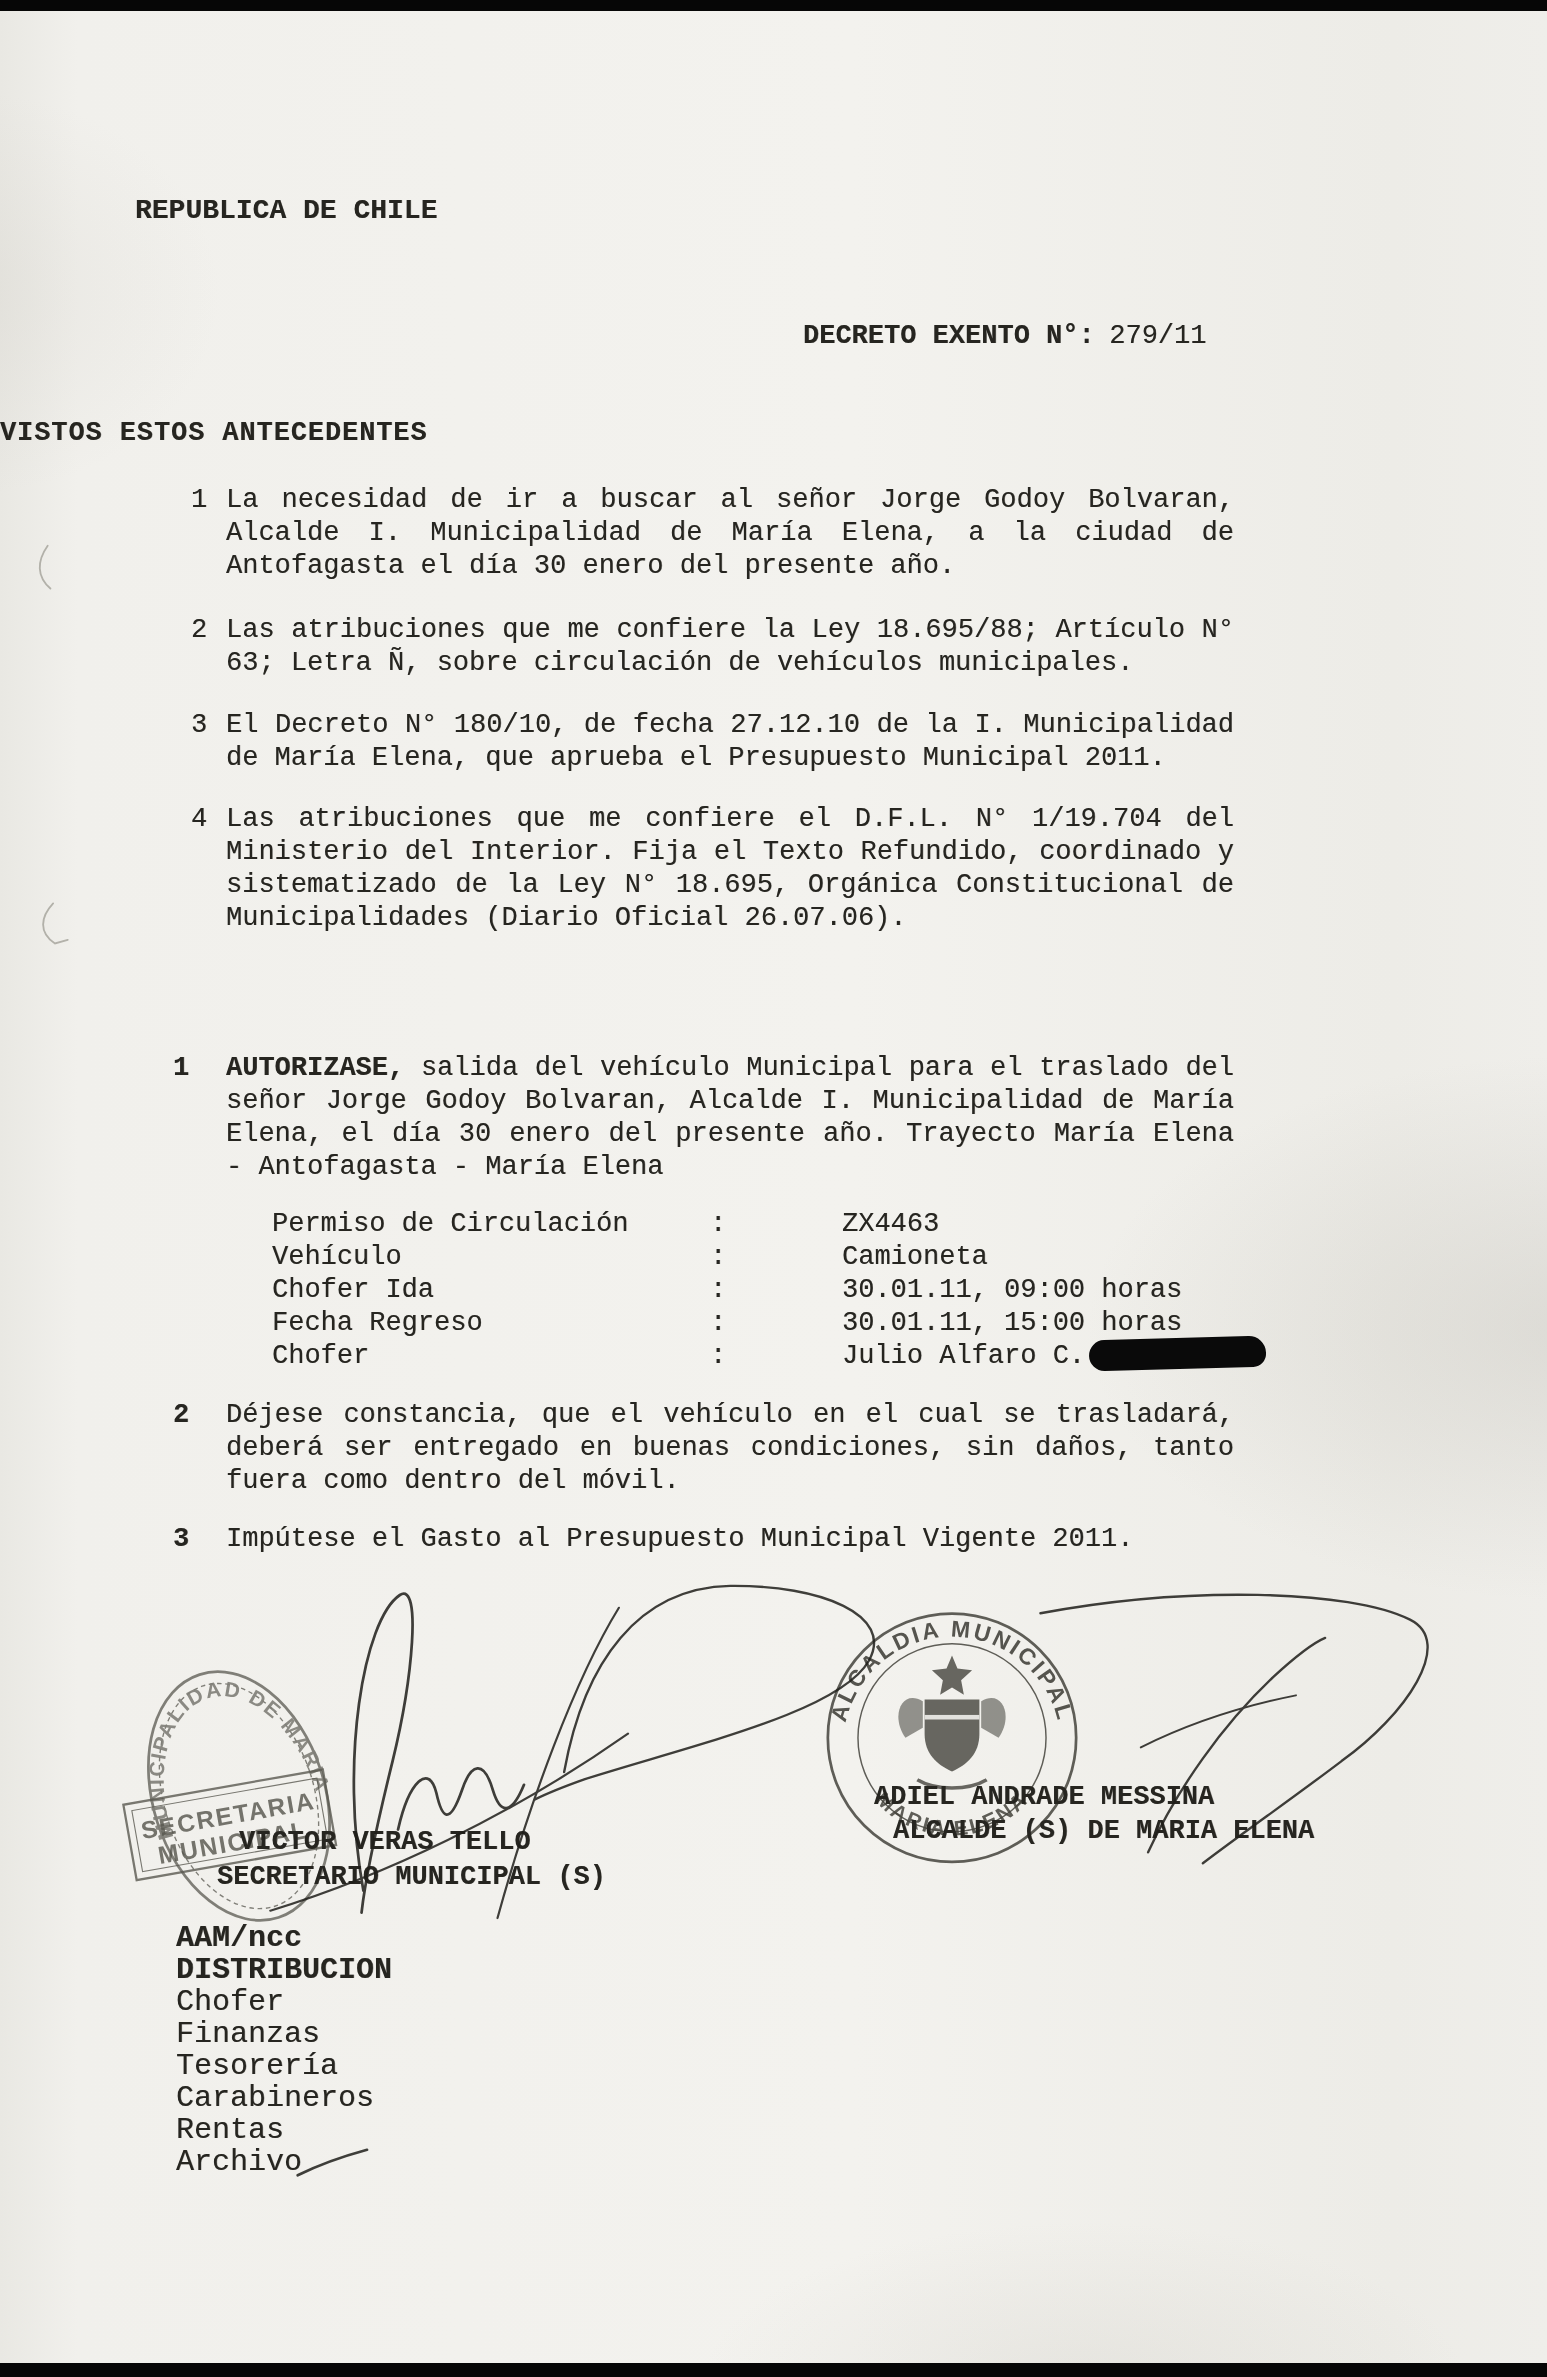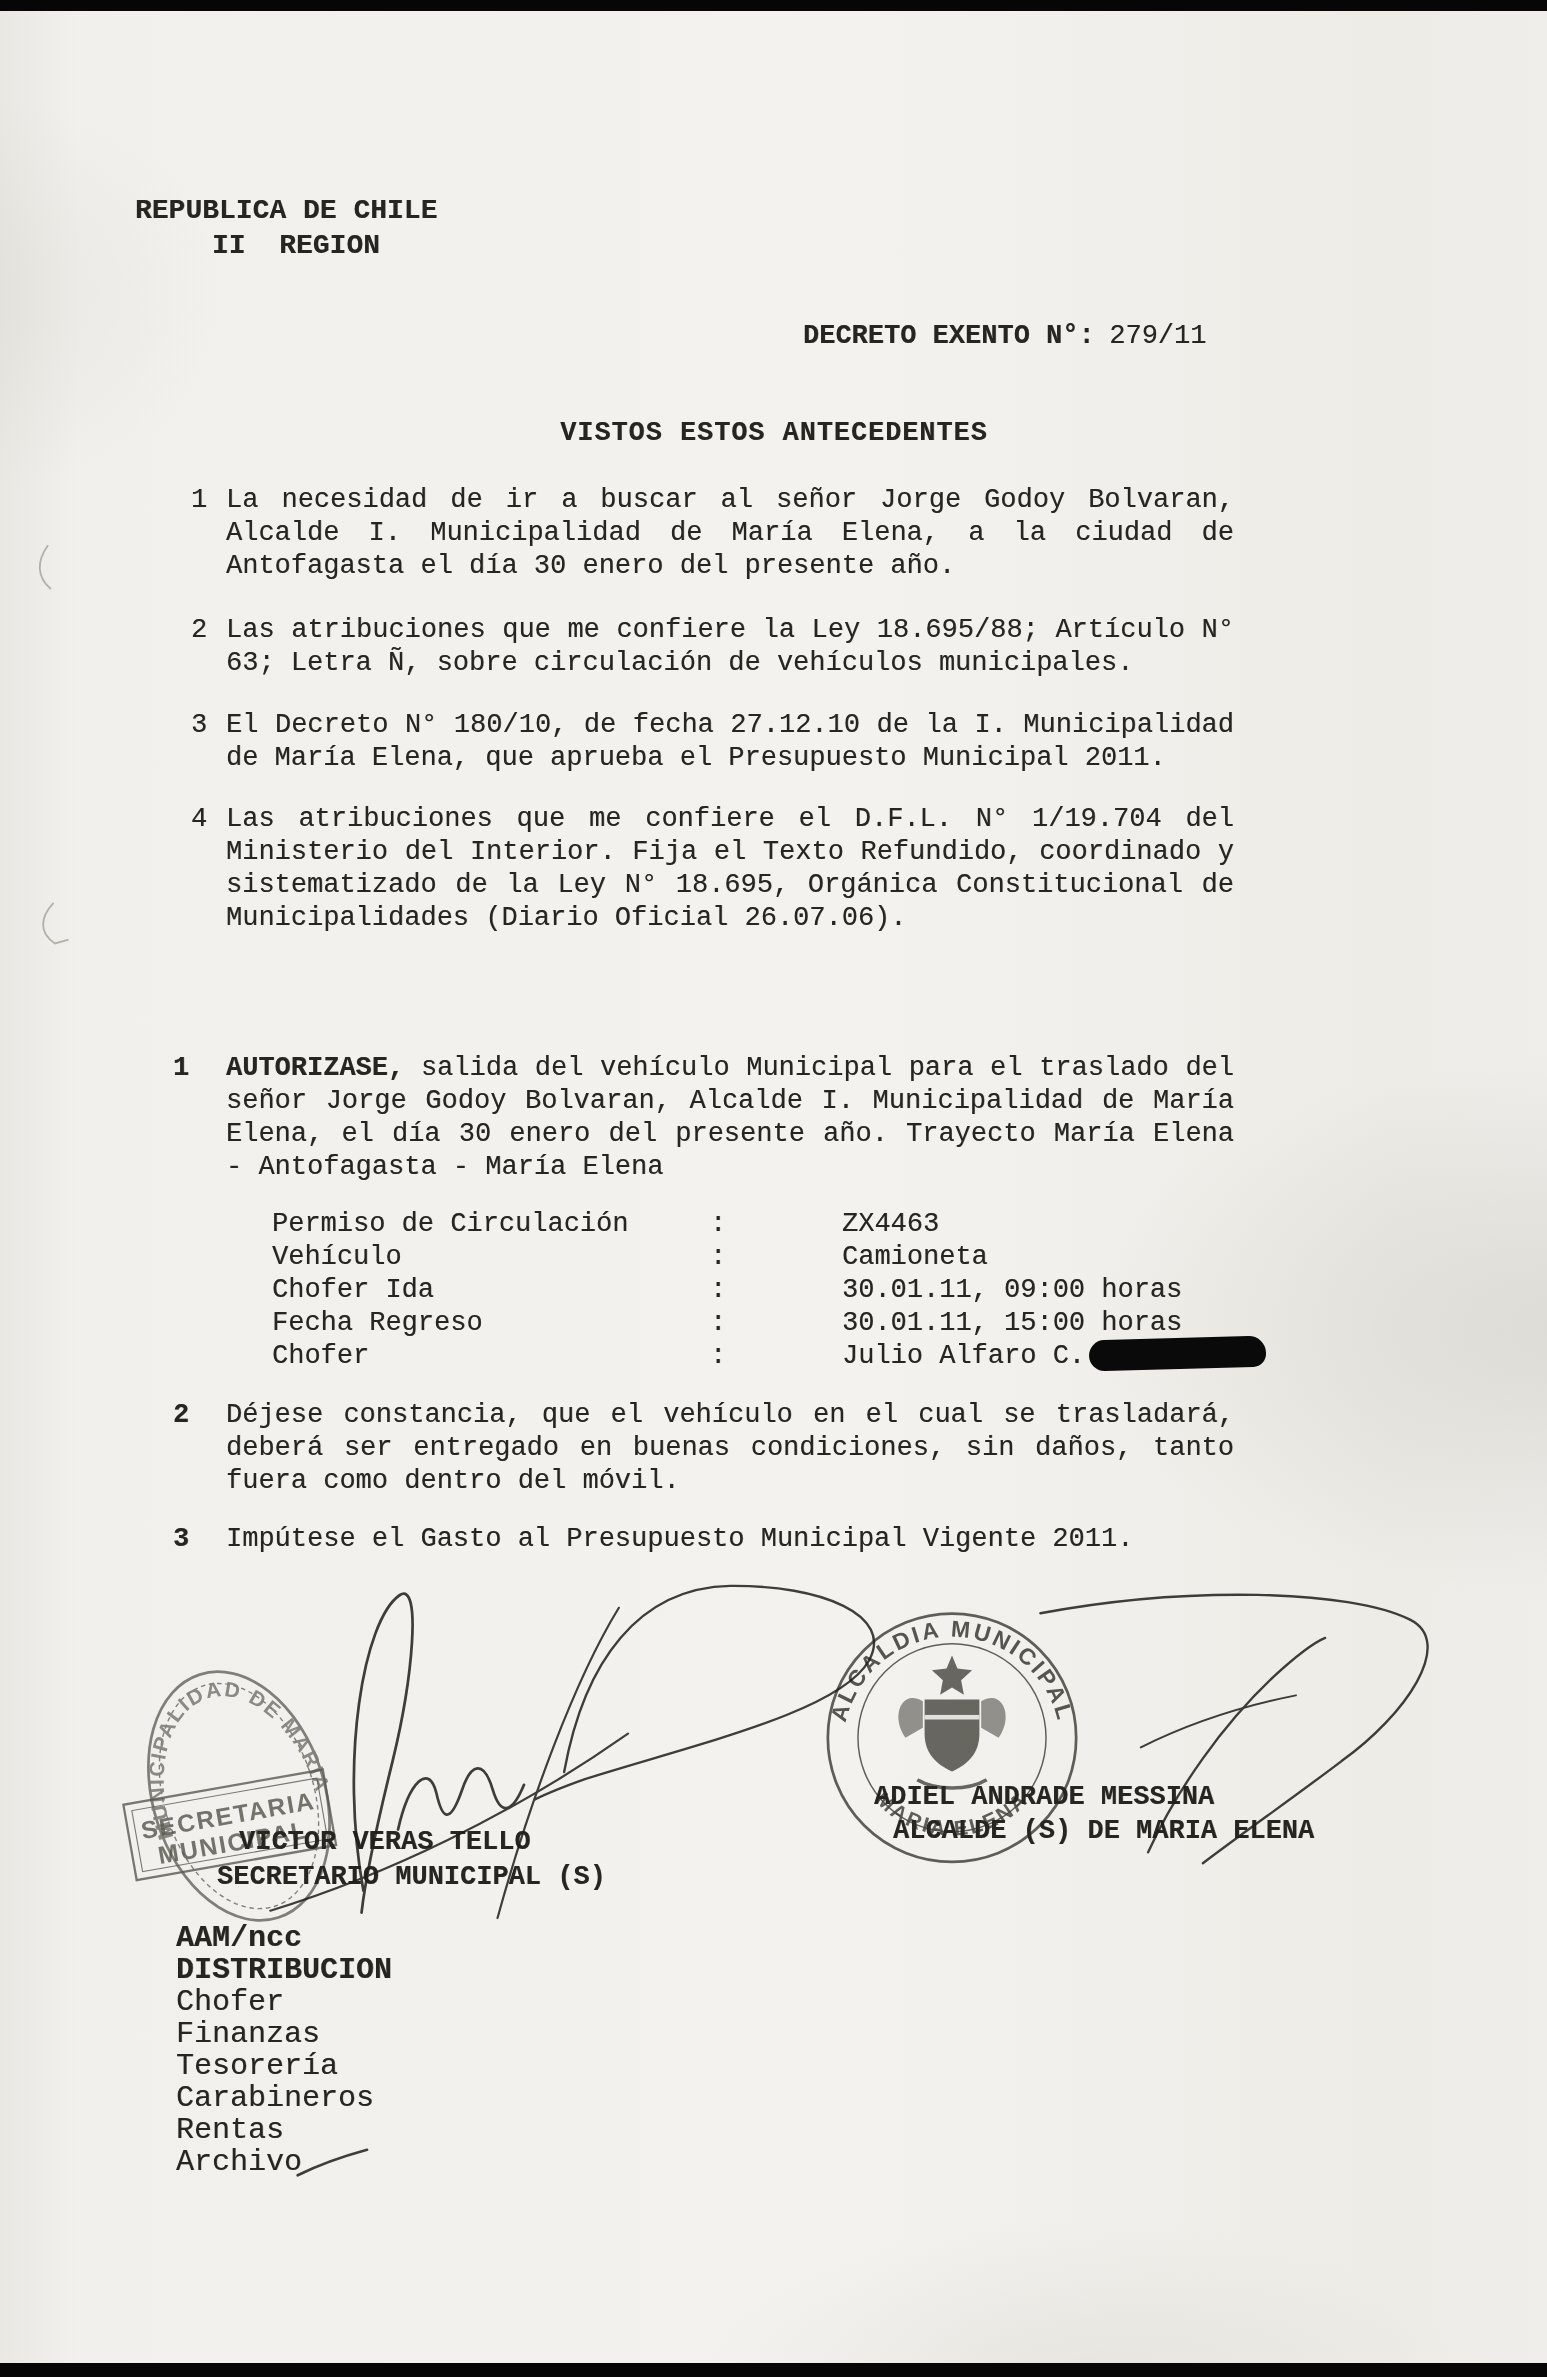--- a/index.html
+++ b/index.html
@@ -16,21 +16,21 @@
   .content{position:absolute;left:0;top:0;width:1548px;height:1946px;z-index:3;color:#262520;}
   .ink{text-shadow:0.4px 0.4px 0.6px rgba(45,43,38,.45);}
   .b{font-weight:bold;}
   .pre{white-space:pre;}
   .header{position:absolute;left:135px;top:193px;font-size:28px;line-height:35px;font-weight:bold;}
   .header .l3{padding-left:77px;}
   .decree-ref{position:absolute;left:803px;top:318px;font-size:27px;line-height:37px;}
   .decree-ref .lbl{font-weight:bold;}
   .decree-ref .val{margin-left:14.6px;}
   .decree-ref .place{display:inline-block;width:279px;font-weight:bold;}
-  .vistos-title{position:absolute;left:0;top:418px;width:1548px;text-align:center;
+  .vistos-title{position:absolute;left:0;top:418px;width:1548px;text-align:left;
     font-size:27px;font-weight:bold;letter-spacing:0.9px;}
   .doclist{position:absolute;left:135px;width:1104px;font-size:27px;line-height:33px;}
   .vistos-list{top:484px;}
   .decreto-list{top:1052px;}
   .item{display:flex;}
   .num{width:91px;box-sizing:border-box;padding-left:56px;flex:0 0 91px;}
   .decreto-list .num{padding-left:38px;font-weight:bold;}
   .ptext{width:1008px;text-align:justify;}
   .mb1{margin-bottom:31px;}.mb2{margin-bottom:29px;}.mb3{margin-bottom:28px;}
   .decreto-title{position:absolute;left:0;top:991px;width:1378px;text-align:center;
@@ -100,21 +100,20 @@
       <rect x="120" y="127" width="60" height="5" fill="#f0efeb" opacity="0.9"></rect>
       <path d="M118,112 C 95,98 82,128 99,152 L 118,141 z" opacity="0.7"></path>
       <path d="M182,112 C 205,98 218,128 201,152 L 182,141 z" opacity="0.7"></path>
       <path d="M112,198 C 132,210 168,210 188,198" fill="none" stroke="#45443d" stroke-width="4"></path>
     </g>
   </svg>
 
   <div class="content ink">
     <div class="header">
       <div>REPUBLICA DE CHILE</div>
-      <div class="l3 pre">II  REGION</div>
     </div>
 
     <div class="decree-ref">
       <div>
         <span class="lbl">DECRETO EXENTO N°:</span><span class="val">279/11</span>
       </div>
     </div>
 
     <div class="vistos-title">VISTOS ESTOS ANTECEDENTES</div>
 

